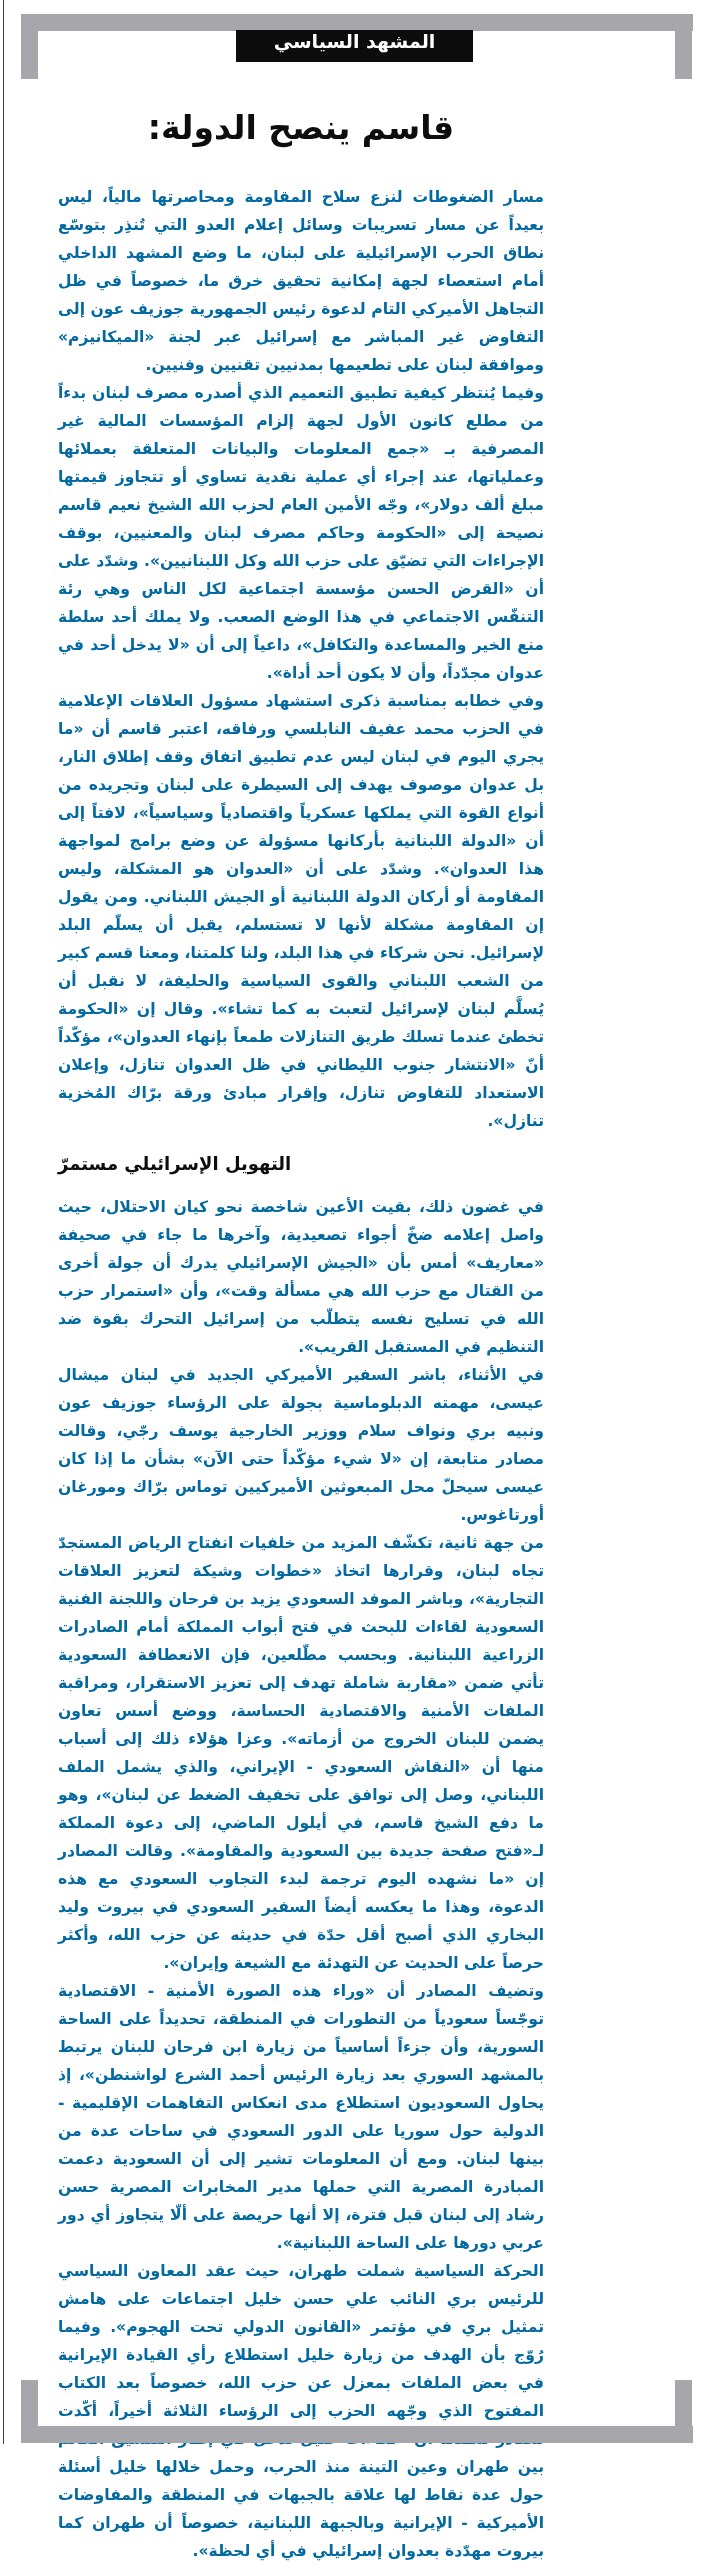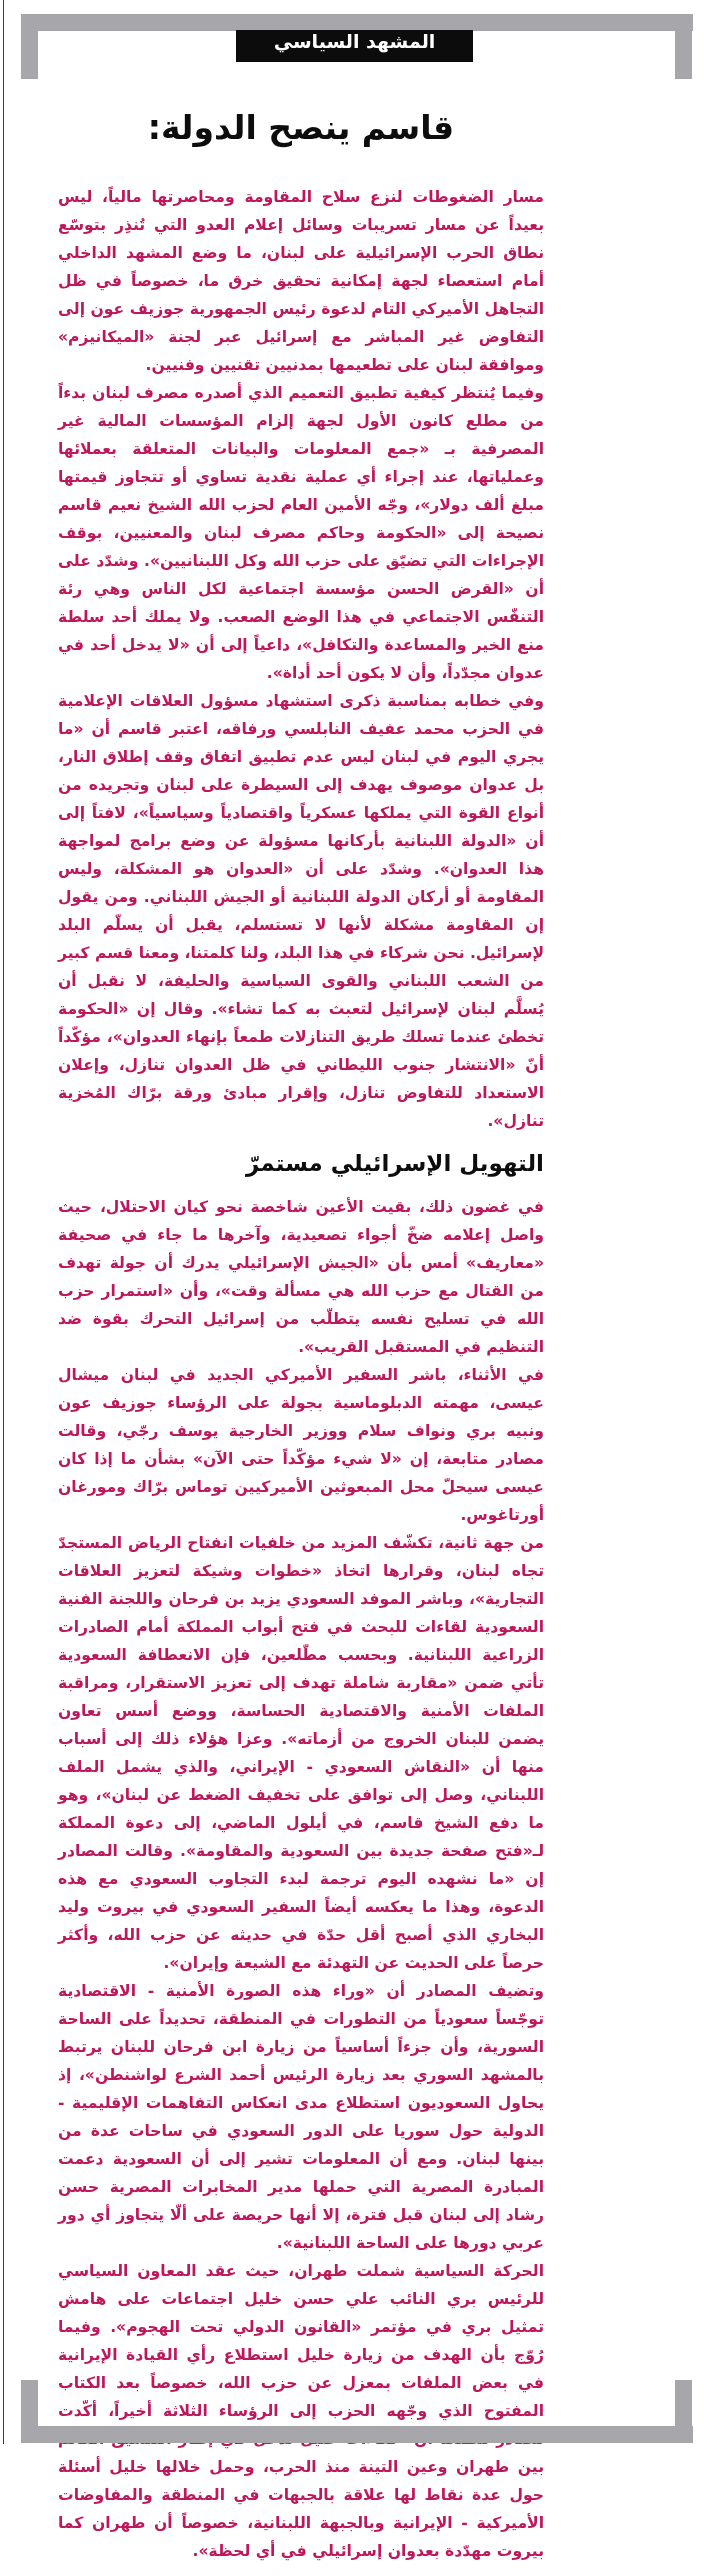--- a/index.html
+++ b/index.html
@@ -23,25 +23,25 @@
   .content{
     position:absolute;left:0;top:0;width:588px;box-sizing:border-box;
     padding:101px 44px 0 58px;direction:rtl;color:#141414;
   }
   .headline{
     margin:0 0 28px 0;font-size:33px;line-height:54px;font-weight:bold;
     text-align:center;color:#0d0d0d;
   }
   .article p{
     margin:0;font-size:15.6px;line-height:28px;font-weight:bold;
-    text-align:justify;color:#be185d;
+    text-align:justify;color:#0369a1;
   }
   .subheading{
-    margin:15.6px 0 16.7px 0;font-size:23px;line-height:25.6px;font-weight:bold;
-    text-align:right;color:#0d0d0d;
+    margin:15.6px 0 16.7px 0;font-size:18px;line-height:25.6px;font-weight:bold;
+    text-align:left;color:#0d0d0d;
   }
   .attribution{
     margin-top:21px;font-size:16.7px;line-height:25.6px;font-weight:bold;
     text-align:right;color:#0d0d0d;
   }
 </style>
 </head>
 <body>
 
 <div class="col-rule"></div>
@@ -59,21 +59,21 @@
     <span>قاسم ينصح الدولة:</span><br>
   </h1>
 
   <div class="article">
     <p>مسار الضغوطات لنزع سلاح المقاومة ومحاصرتها مالياً، ليس بعيداً عن مسار تسريبات وسائل إعلام العدو التي تُنذِر بتوسّع نطاق الحرب الإسرائيلية على لبنان، ما وضع المشهد الداخلي أمام استعصاء لجهة إمكانية تحقيق خرق ما، خصوصاً في ظل التجاهل الأميركي التام لدعوة رئيس الجمهورية جوزيف عون إلى التفاوض غير المباشر مع إسرائيل عبر لجنة «الميكانيزم» وموافقة لبنان على تطعيمها بمدنيين تقنيين وفنيين.</p>
     <p>وفيما يُنتظر كيفية تطبيق التعميم الذي أصدره مصرف لبنان بدءاً من مطلع كانون الأول لجهة إلزام المؤسسات المالية غير المصرفية بـ «جمع المعلومات والبيانات المتعلقة بعملائها وعملياتها، عند إجراء أي عملية نقدية تساوي أو تتجاوز قيمتها مبلغ ألف دولار»، وجّه الأمين العام لحزب الله الشيخ نعيم قاسم نصيحة إلى «الحكومة وحاكم مصرف لبنان والمعنيين، بوقف الإجراءات التي تضيّق على حزب الله وكل اللبنانيين». وشدّد على أن «القرض الحسن مؤسسة اجتماعية لكل الناس وهي رئة التنفّس الاجتماعي في هذا الوضع الصعب. ولا يملك أحد سلطة منع الخير والمساعدة والتكافل»، داعياً إلى أن «لا يدخل أحد في عدوان مجدّداً، وأن لا يكون أحد أداة».</p>
     <p>وفي خطابه بمناسبة ذكرى استشهاد مسؤول العلاقات الإعلامية في الحزب محمد عفيف النابلسي ورفاقه، اعتبر قاسم أن «ما يجري اليوم في لبنان ليس عدم تطبيق اتفاق وقف إطلاق النار، بل عدوان موصوف يهدف إلى السيطرة على لبنان وتجريده من أنواع القوة التي يملكها عسكرياً واقتصادياً وسياسياً»، لافتاً إلى أن «الدولة اللبنانية بأركانها مسؤولة عن وضع برامج لمواجهة هذا العدوان». وشدّد على أن «العدوان هو المشكلة، وليس المقاومة أو أركان الدولة اللبنانية أو الجيش اللبناني. ومن يقول إن المقاومة مشكلة لأنها لا تستسلم، يقبل أن يسلّم البلد لإسرائيل. نحن شركاء في هذا البلد، ولنا كلمتنا، ومعنا قسم كبير من الشعب اللبناني والقوى السياسية والحليفة، لا نقبل أن يُسلَّم لبنان لإسرائيل لتعبث به كما تشاء». وقال إن «الحكومة تخطئ عندما تسلك طريق التنازلات طمعاً بإنهاء العدوان»، مؤكّداً أنّ «الانتشار جنوب الليطاني في ظل العدوان تنازل، وإعلان الاستعداد للتفاوض تنازل، وإقرار مبادئ ورقة برّاك المُخزية تنازل».</p>
 
     <h2 class="subheading">التهويل الإسرائيلي مستمرّ</h2>
 
-    <p>في غضون ذلك، بقيت الأعين شاخصة نحو كيان الاحتلال، حيث واصل إعلامه ضخّ أجواء تصعيدية، وآخرها ما جاء في صحيفة «معاريف» أمس بأن «الجيش الإسرائيلي يدرك أن جولة تهدف من القتال مع حزب الله هي مسألة وقت»، وأن «استمرار حزب الله في تسليح نفسه يتطلّب من إسرائيل التحرك بقوة ضد التنظيم في المستقبل القريب».</p>
+    <p>في غضون ذلك، بقيت الأعين شاخصة نحو كيان الاحتلال، حيث واصل إعلامه ضخّ أجواء تصعيدية، وآخرها ما جاء في صحيفة «معاريف» أمس بأن «الجيش الإسرائيلي يدرك أن جولة أخرى من القتال مع حزب الله هي مسألة وقت»، وأن «استمرار حزب الله في تسليح نفسه يتطلّب من إسرائيل التحرك بقوة ضد التنظيم في المستقبل القريب».</p>
     <p>في الأثناء، باشر السفير الأميركي الجديد في لبنان ميشال عيسى، مهمته الدبلوماسية بجولة على الرؤساء جوزيف عون ونبيه بري ونواف سلام ووزير الخارجية يوسف رجّي، وقالت مصادر متابعة، إن «لا شيء مؤكّداً حتى الآن» بشأن ما إذا كان عيسى سيحلّ محل المبعوثين الأميركيين توماس برّاك ومورغان أورتاغوس.</p>
     <p>من جهة ثانية، تكشّف المزيد من خلفيات انفتاح الرياض المستجدّ تجاه لبنان، وقرارها اتخاذ «خطوات وشيكة لتعزيز العلاقات التجارية»، وباشر الموفد السعودي يزيد بن فرحان واللجنة الفنية السعودية لقاءات للبحث في فتح أبواب المملكة أمام الصادرات الزراعية اللبنانية. وبحسب مطّلعين، فإن الانعطافة السعودية تأتي ضمن «مقاربة شاملة تهدف إلى تعزيز الاستقرار، ومراقبة الملفات الأمنية والاقتصادية الحساسة، ووضع أسس تعاون يضمن للبنان الخروج من أزماته». وعزا هؤلاء ذلك إلى أسباب منها أن «النقاش السعودي - الإيراني، والذي يشمل الملف اللبناني، وصل إلى توافق على تخفيف الضغط عن لبنان»، وهو ما دفع الشيخ قاسم، في أيلول الماضي، إلى دعوة المملكة لـ«فتح صفحة جديدة بين السعودية والمقاومة». وقالت المصادر إن «ما نشهده اليوم ترجمة لبدء التجاوب السعودي مع هذه الدعوة، وهذا ما يعكسه أيضاً السفير السعودي في بيروت وليد البخاري الذي أصبح أقل حدّة في حديثه عن حزب الله، وأكثر حرصاً على الحديث عن التهدئة مع الشيعة وإيران».</p>
     <p>وتضيف المصادر أن «وراء هذه الصورة الأمنية - الاقتصادية توجّساً سعودياً من التطورات في المنطقة، تحديداً على الساحة السورية، وأن جزءاً أساسياً من زيارة ابن فرحان للبنان يرتبط بالمشهد السوري بعد زيارة الرئيس أحمد الشرع لواشنطن»، إذ يحاول السعوديون استطلاع مدى انعكاس التفاهمات الإقليمية - الدولية حول سوريا على الدور السعودي في ساحات عدة من بينها لبنان. ومع أن المعلومات تشير إلى أن السعودية دعمت المبادرة المصرية التي حملها مدير المخابرات المصرية حسن رشاد إلى لبنان قبل فترة، إلا أنها حريصة على ألّا يتجاوز أي دور عربي دورها على الساحة اللبنانية».</p>
     <p>الحركة السياسية شملت طهران، حيث عقد المعاون السياسي للرئيس بري النائب علي حسن خليل اجتماعات على هامش تمثيل بري في مؤتمر «القانون الدولي تحت الهجوم». وفيما رُوّج بأن الهدف من زيارة خليل استطلاع رأي القيادة الإيرانية في بعض الملفات بمعزل عن حزب الله، خصوصاً بعد الكتاب المفتوح الذي وجّهه الحزب إلى الرؤساء الثلاثة أخيراً، أكّدت مصادر مطّلعة أن «لقاءات خليل تدخل في إطار التنسيق القائم بين طهران وعين التينة منذ الحرب، وحمل خلالها خليل أسئلة حول عدة نقاط لها علاقة بالجبهات في المنطقة والمفاوضات الأميركية - الإيرانية وبالجبهة اللبنانية، خصوصاً أن طهران كما بيروت مهدّدة بعدوان إسرائيلي في أي لحظة».</p>
 
     <div class="attribution">(الأخبار)</div>
   </div>
 </div>
 
 <div class="gray bot-arm-left"></div>

